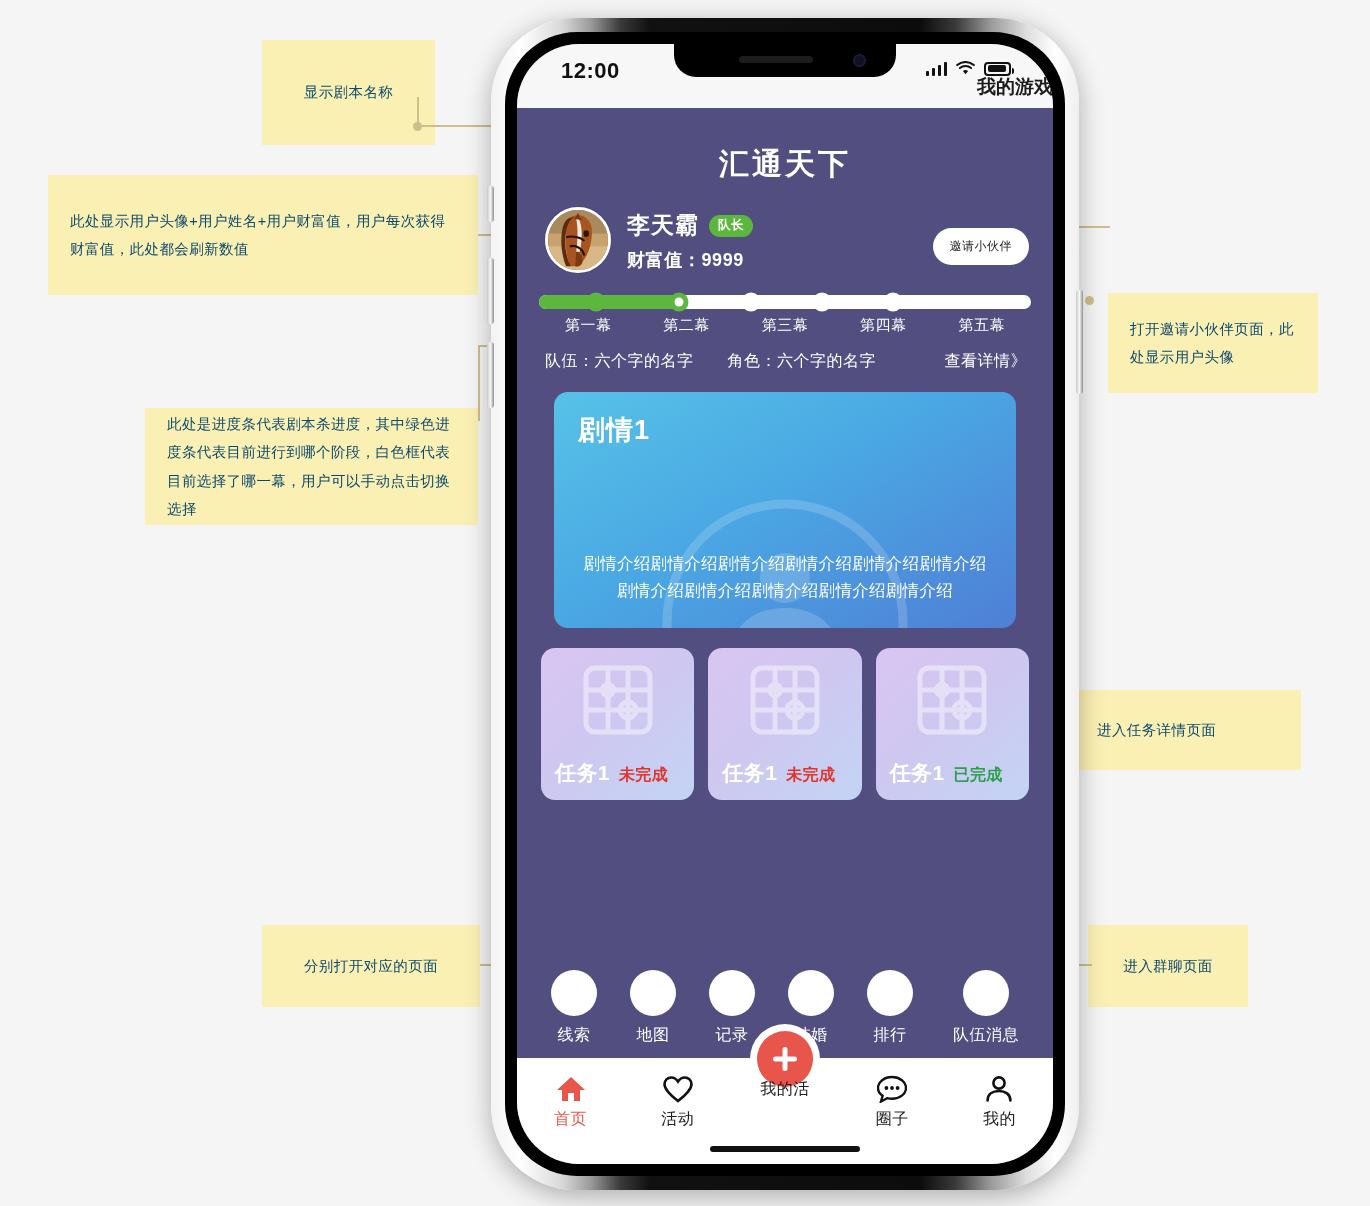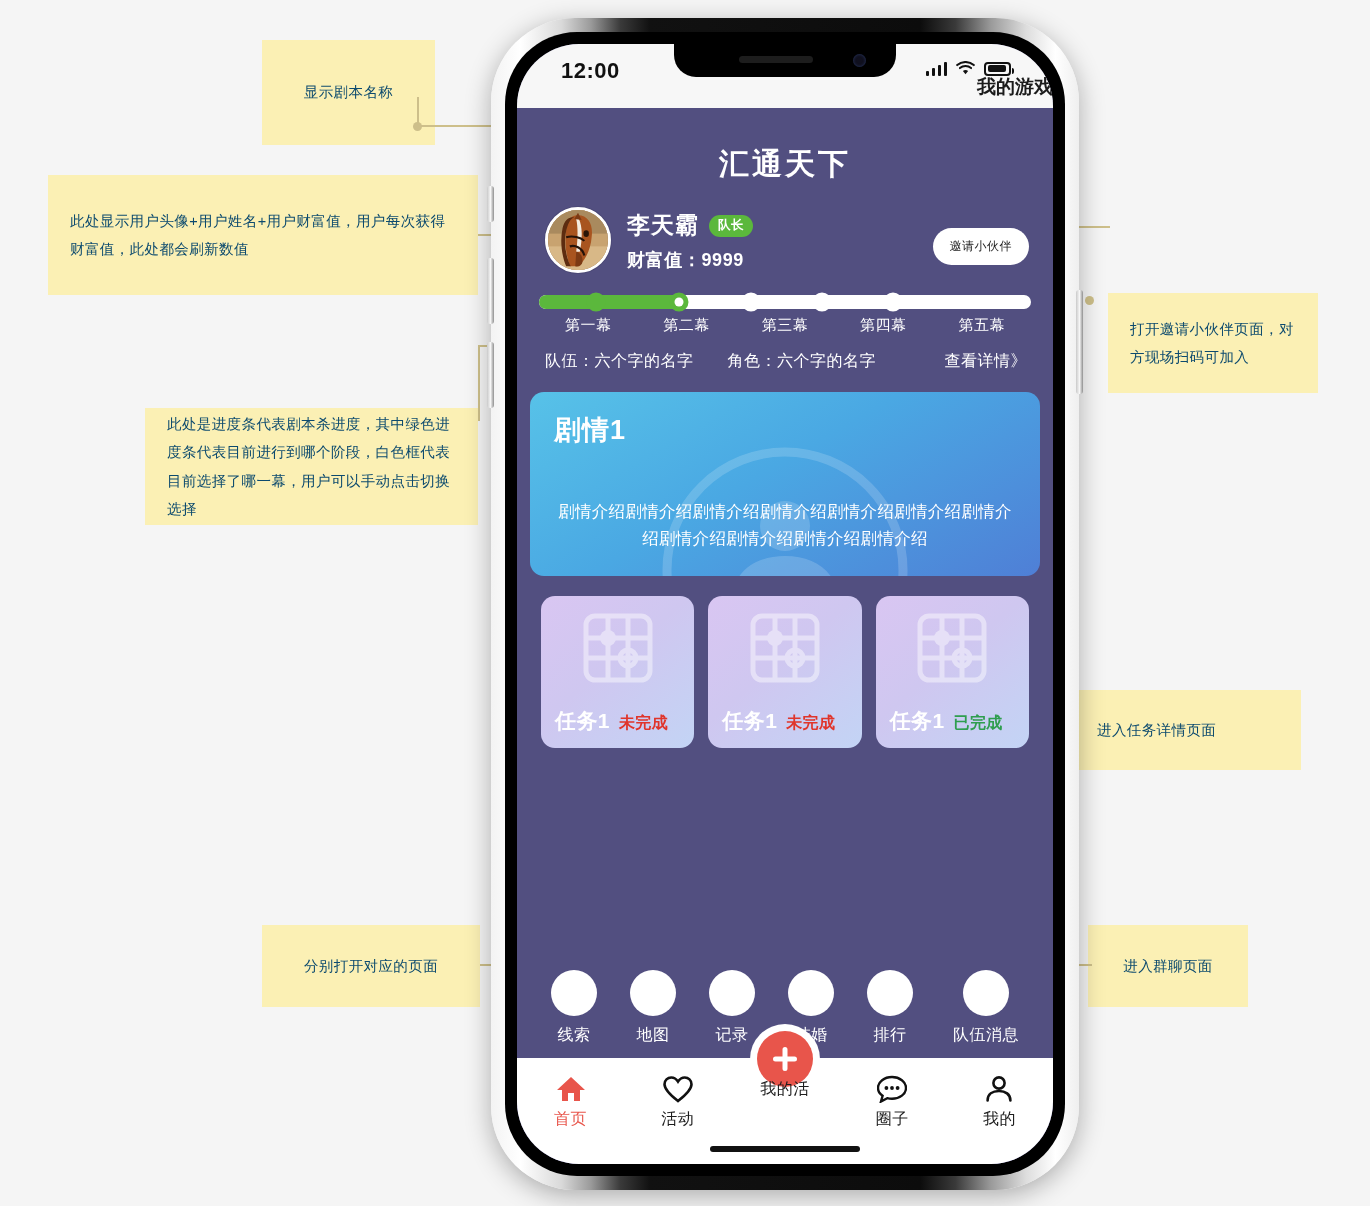--- a/index.html
+++ b/index.html
@@ -110,21 +110,21 @@
     width:19px; height:19px; border-radius:50%; background:#fff; cursor:pointer;
   }
   .node.done { background:#5bb83c; }
   .node.current { background:#5bb83c; border:5px solid #5bb83c; }
   .node.current::after { content:""; position:absolute; inset:0; background:#fff; border-radius:50%; }
   #acts { display:flex; margin-top:7px; }
   #acts span { color:#fff; font-size:15px; text-align:center; width:20%; letter-spacing:.5px; cursor:pointer; }
 
   
   #story {
-    margin: 20px 13px 0; height: 184px; border-radius: 14px; position:relative; overflow:hidden;
+    margin: 20px 37px 0; height: 236px; border-radius: 14px; position:relative; overflow:hidden;
     background: linear-gradient(150deg,#57c2e8 0%,#4aa8e3 45%,#4f7fd6 100%);
     cursor:pointer;
   }
   #story-wm { position:absolute; left:50%; bottom:-44px; transform:translateX(-50%); opacity:.17; }
   #story-title { position:relative; color:#fff; font-size:27px; font-weight:700; padding: 20px 0 0 24px; letter-spacing:1px; }
   #story-desc {
     position:absolute; left:24px; right:24px; bottom:24px; color:#fff;
     font-size:16.5px; line-height:1.65; text-align:center; letter-spacing:.3px;
   }
 
@@ -187,21 +187,21 @@
   <div class="dot" style="left:578px; top:230px;"></div>
 
   <div class="note" style="left:145px; top:408px; width:333px; height:117px;">
     <span>此处是进度条代表剧本杀进度，其中绿色进度条代表目前进行到哪个阶段，白色框代表目前选择了哪一幕，用户可以手动点击切换选择</span>
   </div>
   <div class="leader" style="left:478px; top:345px; width:110px; height:76px; border-top-width:2px; border-right-width:0; border-left-width:0;"></div>
   <div class="leader" style="left:478px; top:345px; width:2px; height:76px; border-left-width:2px;"></div>
   <div class="dot" style="left:583px; top:340px;"></div>
 
   <div class="note" style="left:1108px; top:293px; width:210px; height:100px;">
-    <span>打开邀请小伙伴页面，对方现场扫码可加入</span>
+    <span>打开邀请小伙伴页面，此处显示用户头像</span>
   </div>
   <div class="leader" style="left:1022px; top:228px; width:2px; height:72px; border-left-width:2px; border-top-width:2px;"></div>
   <div class="leader" style="left:1022px; top:226px; width:88px; height:2px; border-top-width:2px;"></div>
   <div class="dot" style="left:1085px; top:296px;"></div>
 
   <div class="note" style="left:1075px; top:690px; width:226px; height:80px;">
     <span>进入任务详情页面</span>
   </div>
   <div class="leader" style="left:966px; top:744px; width:112px; height:2px; border-top-width:2px;"></div>
   <div class="dot" style="left:962px; top:740px;"></div>

